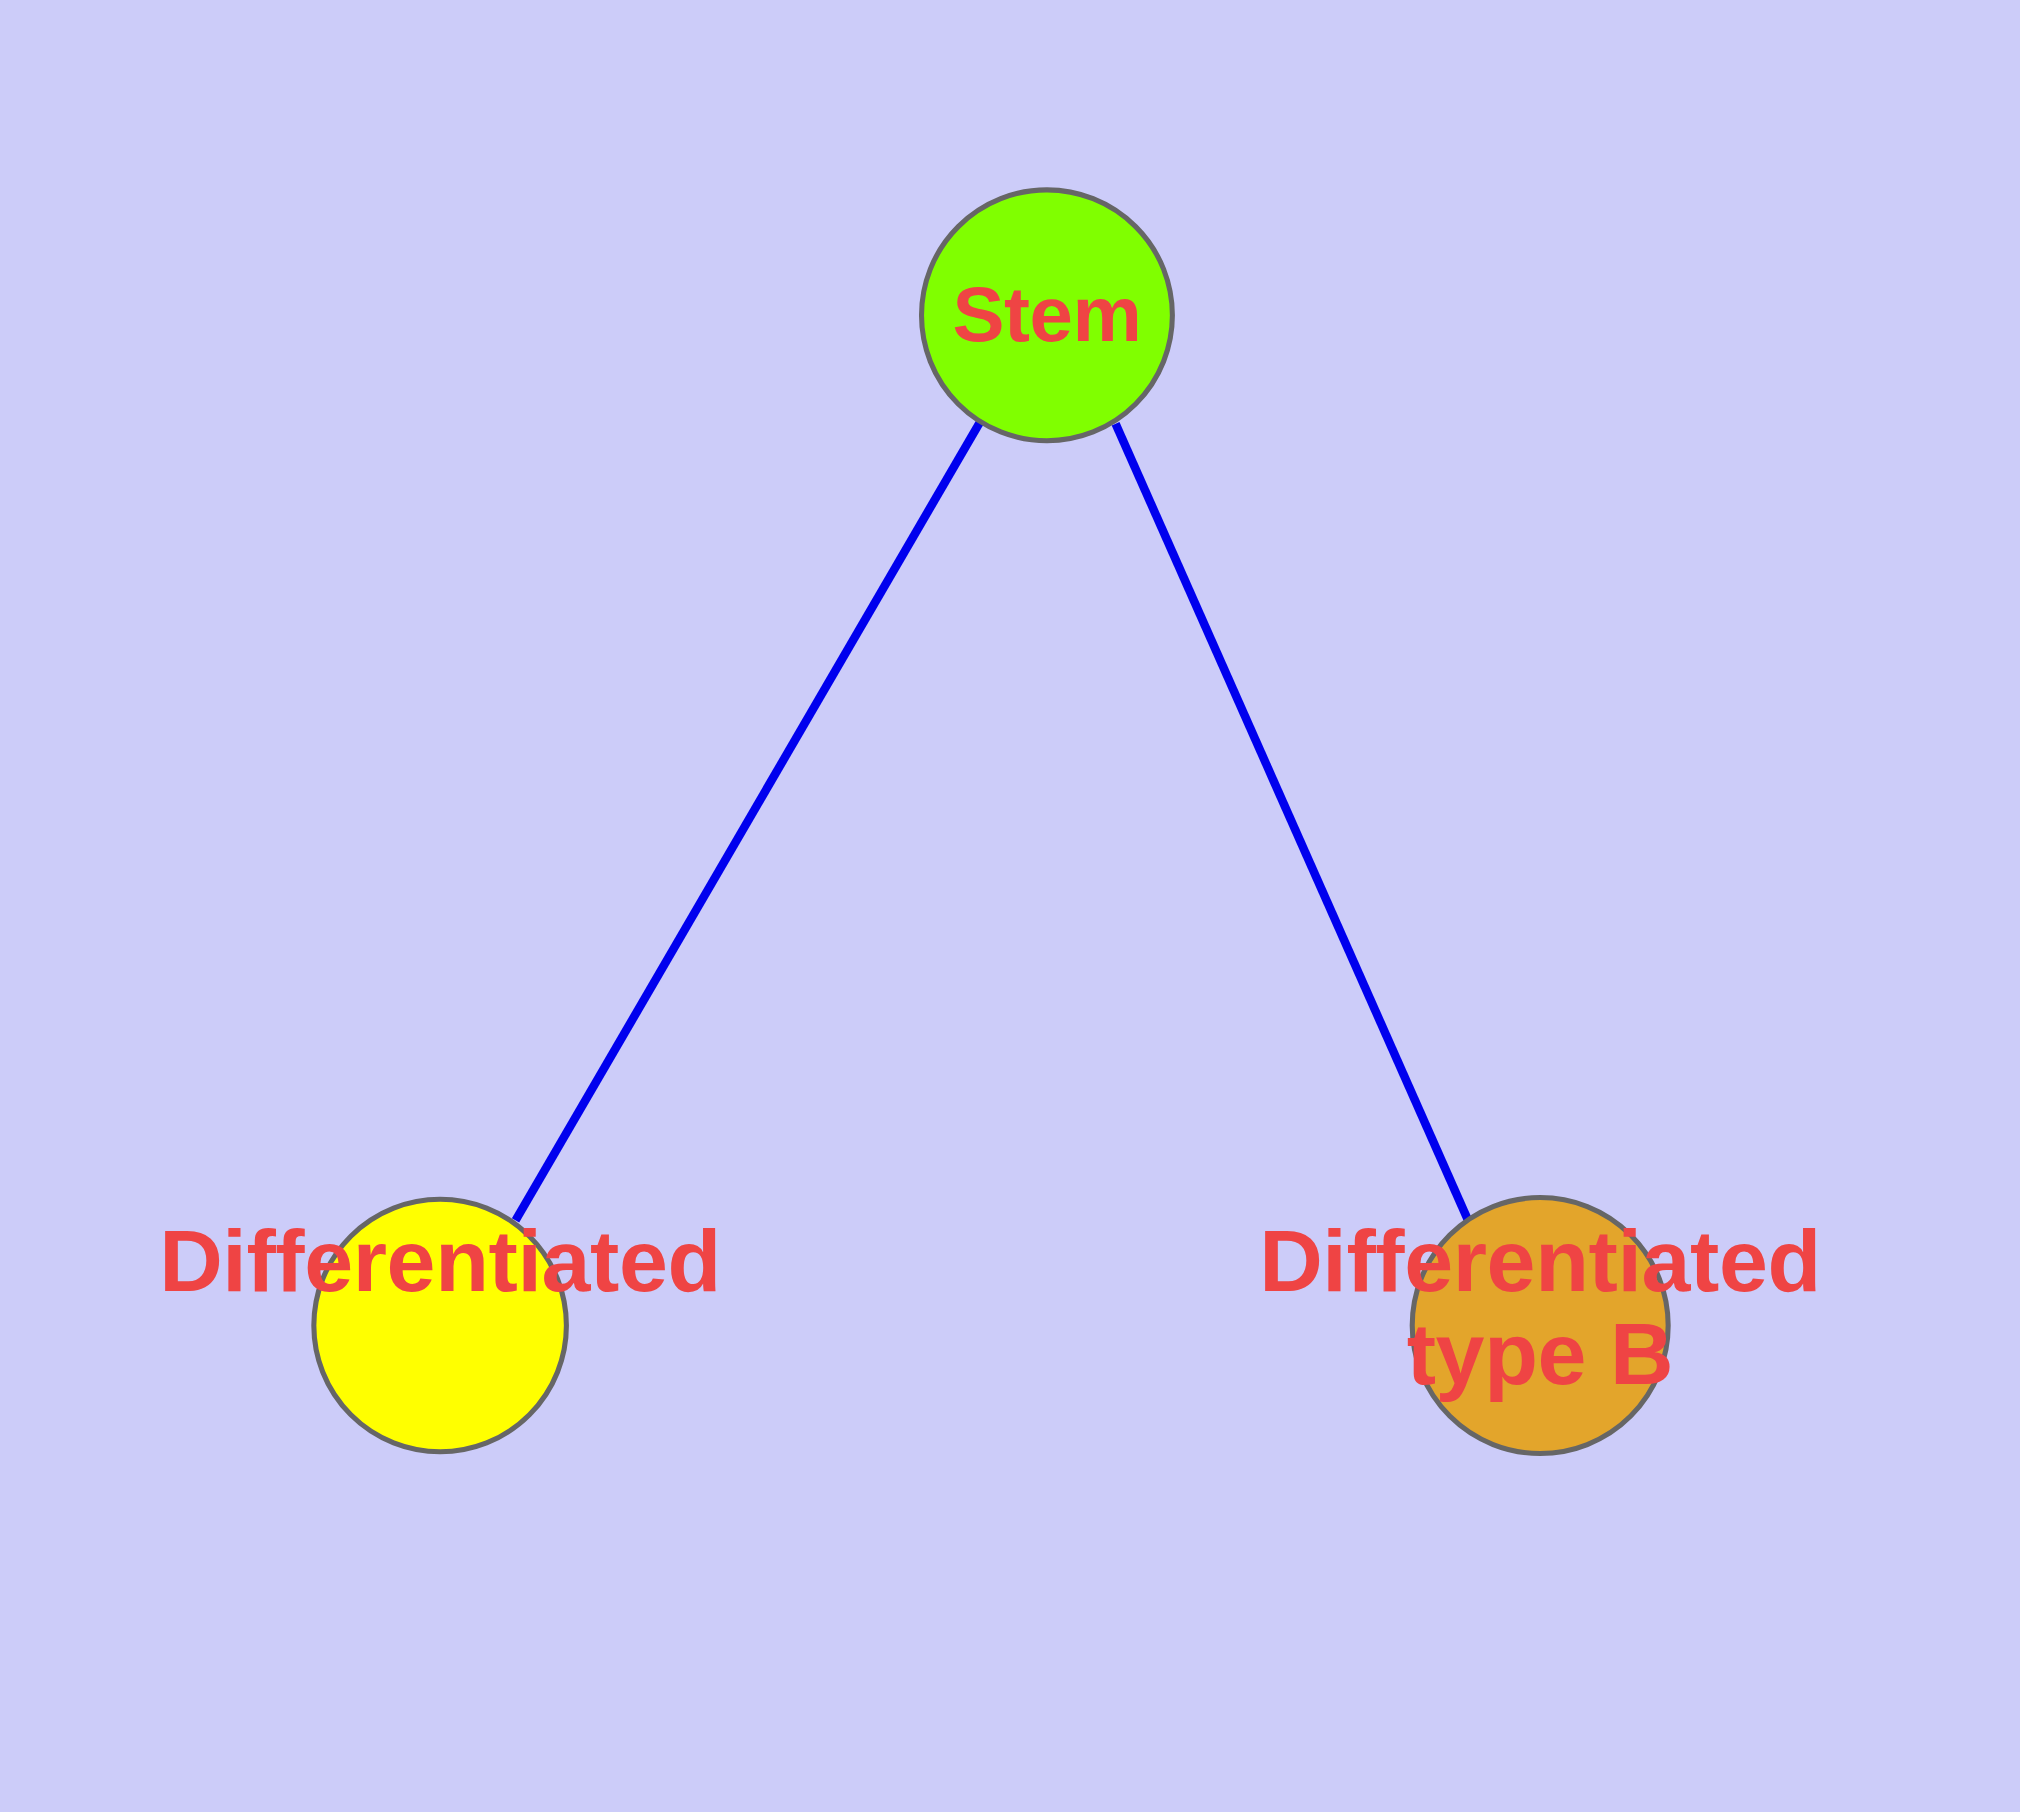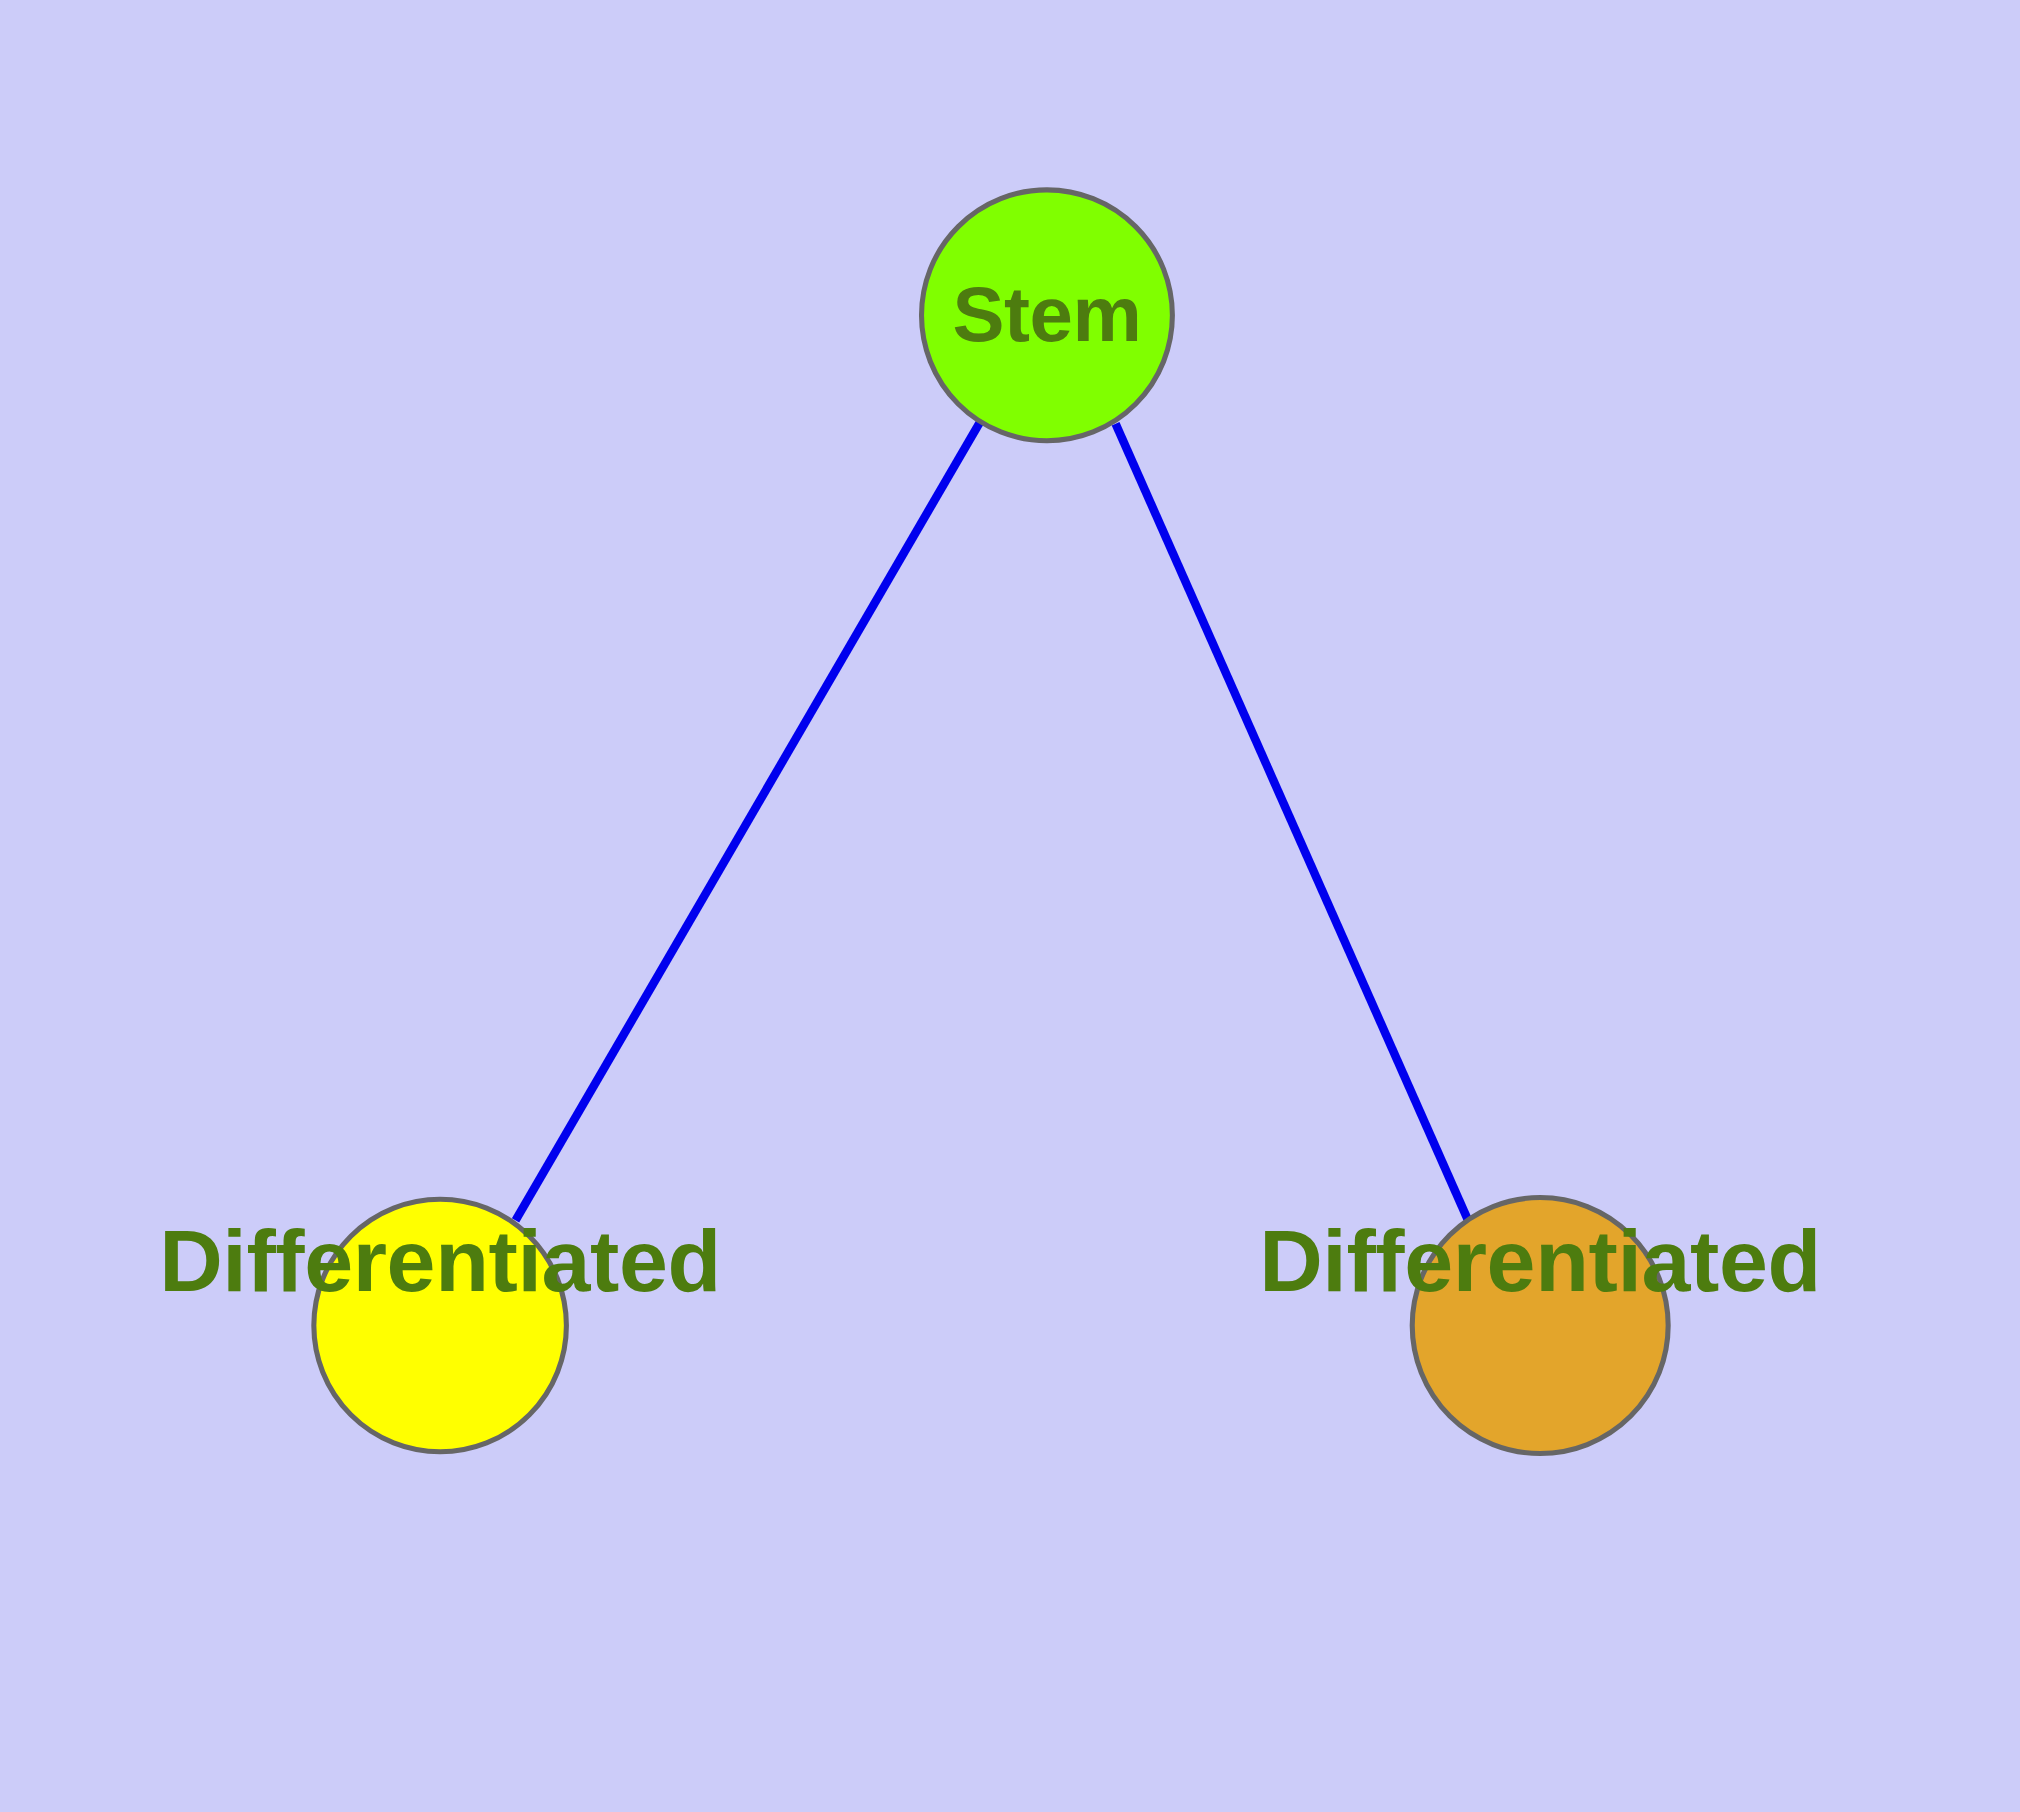--- a/index.html
+++ b/index.html
@@ -25,21 +25,21 @@
     position: absolute;
     left: 0;
     top: 0;
     width: 2021px;
     height: 1812px;
   }
   .node-label {
     position: absolute;
     text-align: center;
     font-weight: bold;
-    color: #4d7c0f;
+    color: #ef4444;
     white-space: pre;
     line-height: 1.06;
     letter-spacing: -0.4px;
     pointer-events: none;
   }
   #label-stem {
     font-size: 78px;
     left: 623px;
     top: 273px;
     width: 848px;
@@ -76,16 +76,16 @@
       <circle id="node-stem" cx="1235" cy="372" r="148" fill="#80ff00" stroke="#666666" stroke-width="6"></circle>
       <circle id="node-diff-a" cx="519" cy="1564" r="149" fill="#ffff00" stroke="#666666" stroke-width="6"></circle>
       <circle id="node-diff-b" cx="1817" cy="1564" r="151" fill="#e3a52b" stroke="#666666" stroke-width="6"></circle>
     </g>
   </svg>
 
   <div class="node-label" id="label-stem">Stem</div>
 
   <div class="node-label" id="label-diff-a"><span>Differentiated</span><br></div>
 
-  <div class="node-label" id="label-diff-b"><span>Differentiated</span><br></div>
+  <div class="node-label" id="label-diff-b"><span>Differentiated</span><br><span>type B</span></div>
 
 </div>
 
 
 </body></html>

